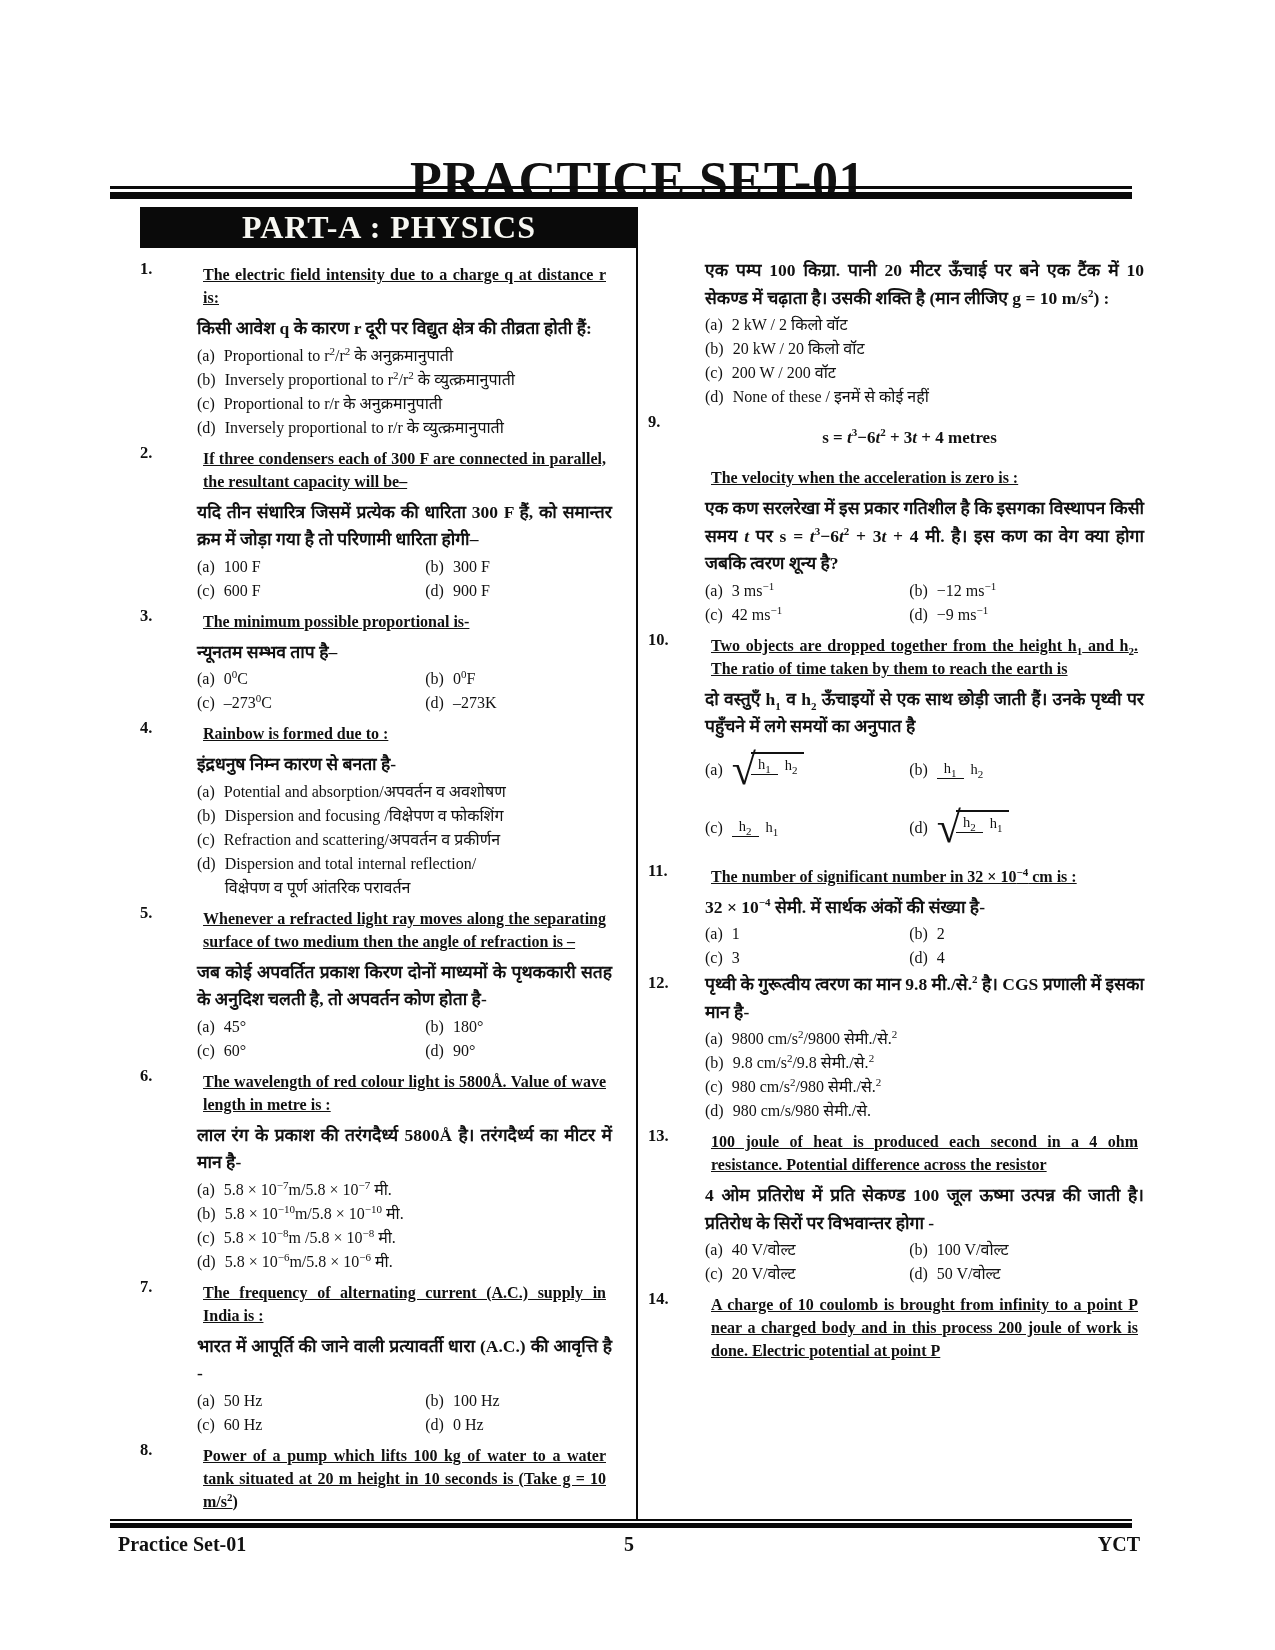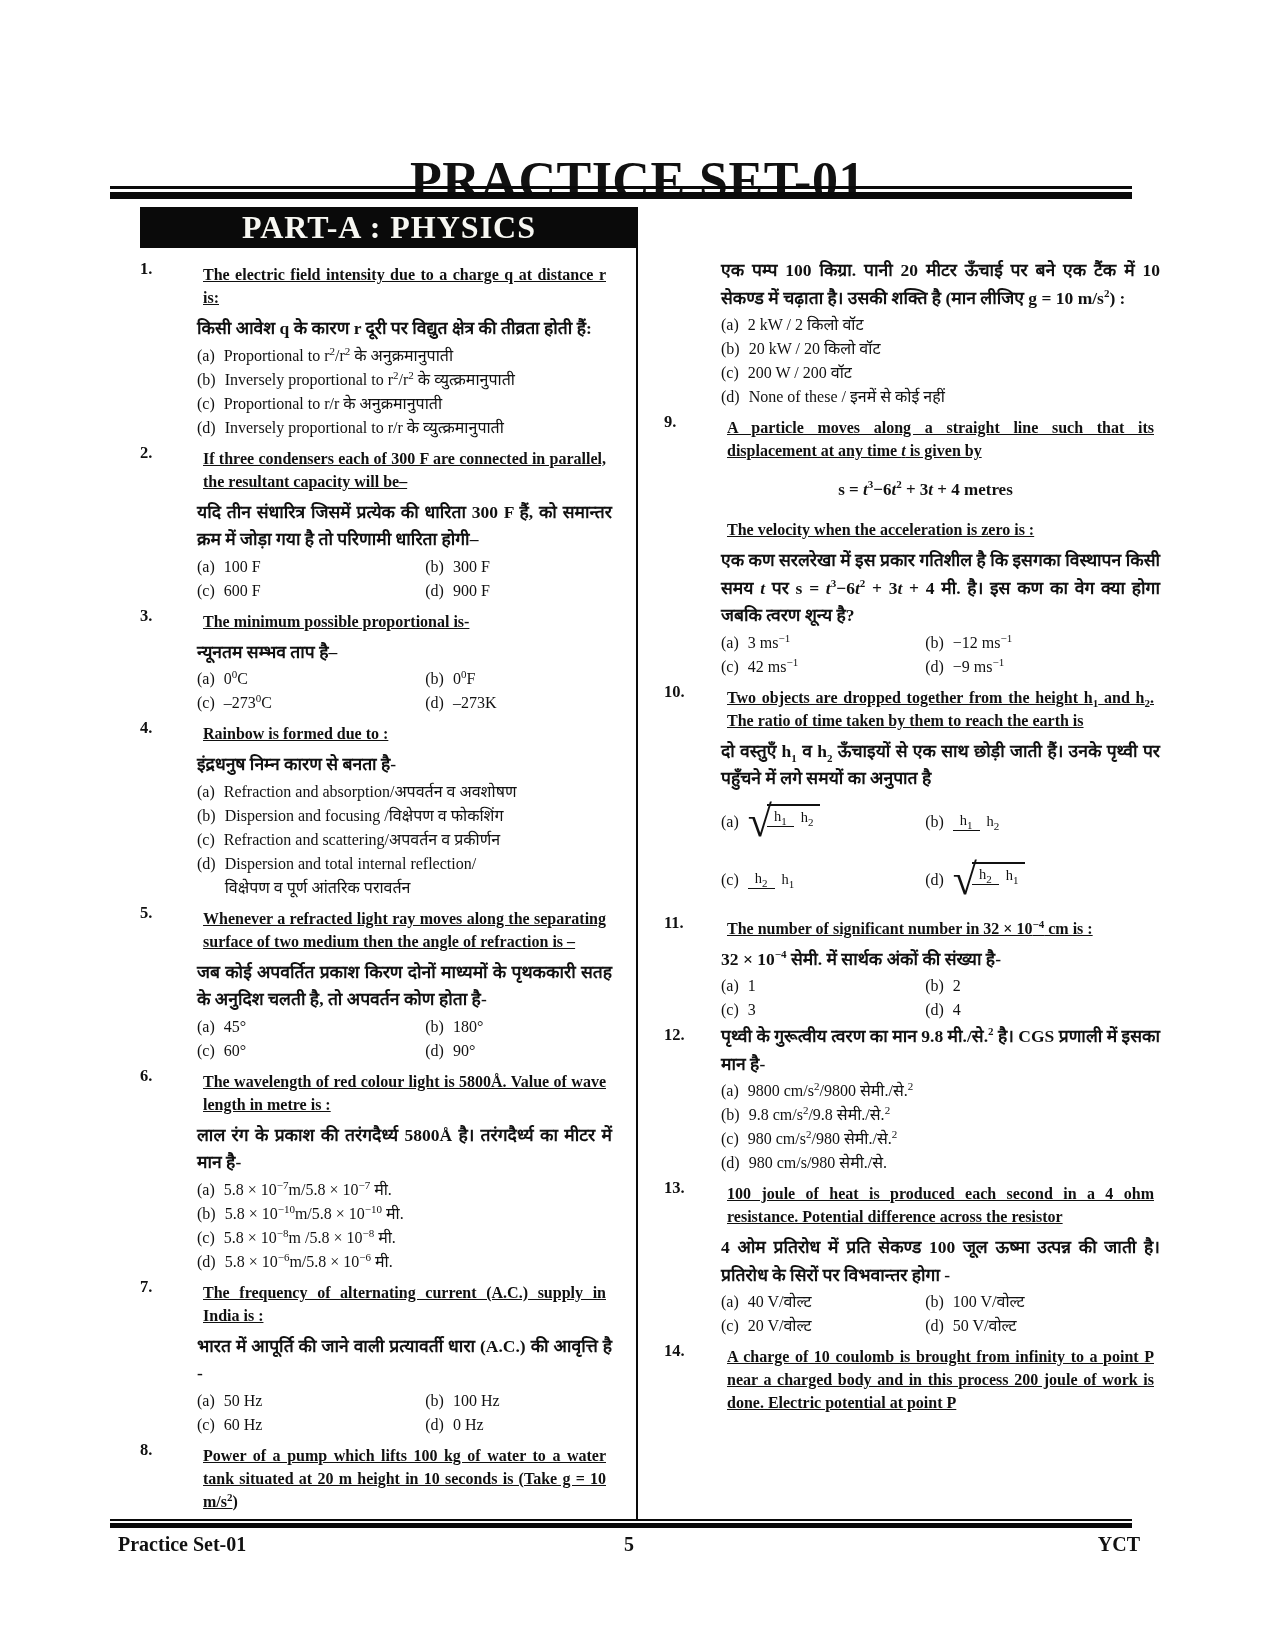--- a/index.html
+++ b/index.html
@@ -8,21 +8,21 @@
   .title{position:absolute;top:116px;left:0;width:100%;text-align:center;
          font-size:52px;font-weight:700;letter-spacing:.5px;}
   .hrule{position:absolute;left:110px;width:1022px;background:#0a0a0a;}
   .rule-thin{top:186px;height:3px;}
   .rule-thick{top:192px;height:7px;}
   .col-left{position:absolute;left:140px;top:207px;width:498px;}
   .section-bar{height:41px;background:#0a0a0a;color:#f7f7f2;display:flex;align-items:center;
                justify-content:center;font-size:32px;font-weight:700;letter-spacing:1px;margin-bottom:9px;}
   .qwrap-left{padding-right:26px;}
   .divider{position:absolute;left:636px;top:207px;width:2px;height:1312px;background:#0a0a0a;}
-  .col-right{position:absolute;left:664px;top:257px;width:496px;}
+  .col-right{position:absolute;left:648px;top:257px;width:496px;}
   .q{margin-bottom:1px;}
   .qrow{display:flex;}
   .qnum{flex:0 0 57px;font-weight:700;font-size:16.5px;line-height:23px;}
   .qbody{flex:1;min-width:0;}
   .en{font-weight:700;font-size:16px;line-height:23px;text-align:justify;margin:6px;text-decoration:underline;}
   .hi{font-weight:700;font-size:17.5px;line-height:27.5px;text-align:justify;margin:0;}
   .formula{font-weight:700;font-size:17px;line-height:26px;text-align:center;margin:15px;padding-right:30px;}
   .opts{margin-top:1px;}
   .opts.grid{display:grid;}
   .col-left .opts.grid{grid-template-columns:55% 45%;}
@@ -143,21 +143,21 @@
         </div>
         <div class="q">
           <div class="qrow">
             <span class="qnum">4.</span>
             <div class="qbody">
               <p class="en">Rainbow is formed due to :</p>
               <p class="hi">इंद्रधनुष निम्न कारण से बनता है-</p>
               <div class="opts stack">
                 <div class="opt">
                   <span class="olabel">(a)</span>
-                  <span class="otext">Refraction and absorption/अपवर्तन व अवशोषण</span>
+                  <span class="otext">Potential and absorption/अपवर्तन व अवशोषण</span>
                 </div>
                 <div class="opt">
                   <span class="olabel">(b)</span>
                   <span class="otext">Dispersion and focusing /विक्षेपण व फोकशिंग</span>
                 </div>
                 <div class="opt">
                   <span class="olabel">(c)</span>
                   <span class="otext">Refraction and scattering/अपवर्तन व प्रकीर्णन</span>
                 </div>
                 <div class="opt">
@@ -287,21 +287,20 @@
                 <span class="otext">None of these / इनमें से कोई नहीं</span>
               </div>
             </div>
           </div>
         </div>
       </div>
       <div class="q">
         <div class="qrow">
           <span class="qnum">9.</span>
           <div class="qbody">
-            <p class="en">A particle moves along a straight line such that its displacement at any time <em>t</em> is given by</p>
             <p class="formula">s = <em>t</em><sup>3</sup>−6<em>t</em><sup>2</sup> + 3<em>t</em> + 4 metres</p>
             <p class="en">The velocity when the acceleration is zero is :</p>
             <p class="hi">एक कण सरलरेखा में इस प्रकार गतिशील है कि इसगका विस्थापन किसी समय <em>t</em> पर s = <em>t</em><sup>3</sup>−6<em>t</em><sup>2</sup> + 3<em>t</em> + 4 मी. है। इस कण का वेग क्या होगा जबकि त्वरण शून्य है?</p>
             <div class="opts grid">
               <div class="opt">
                 <span class="olabel">(a)</span>
                 <span class="otext">3 ms<sup>−1</sup></span>
               </div>
               <div class="opt">
                 <span class="olabel">(b)</span>

